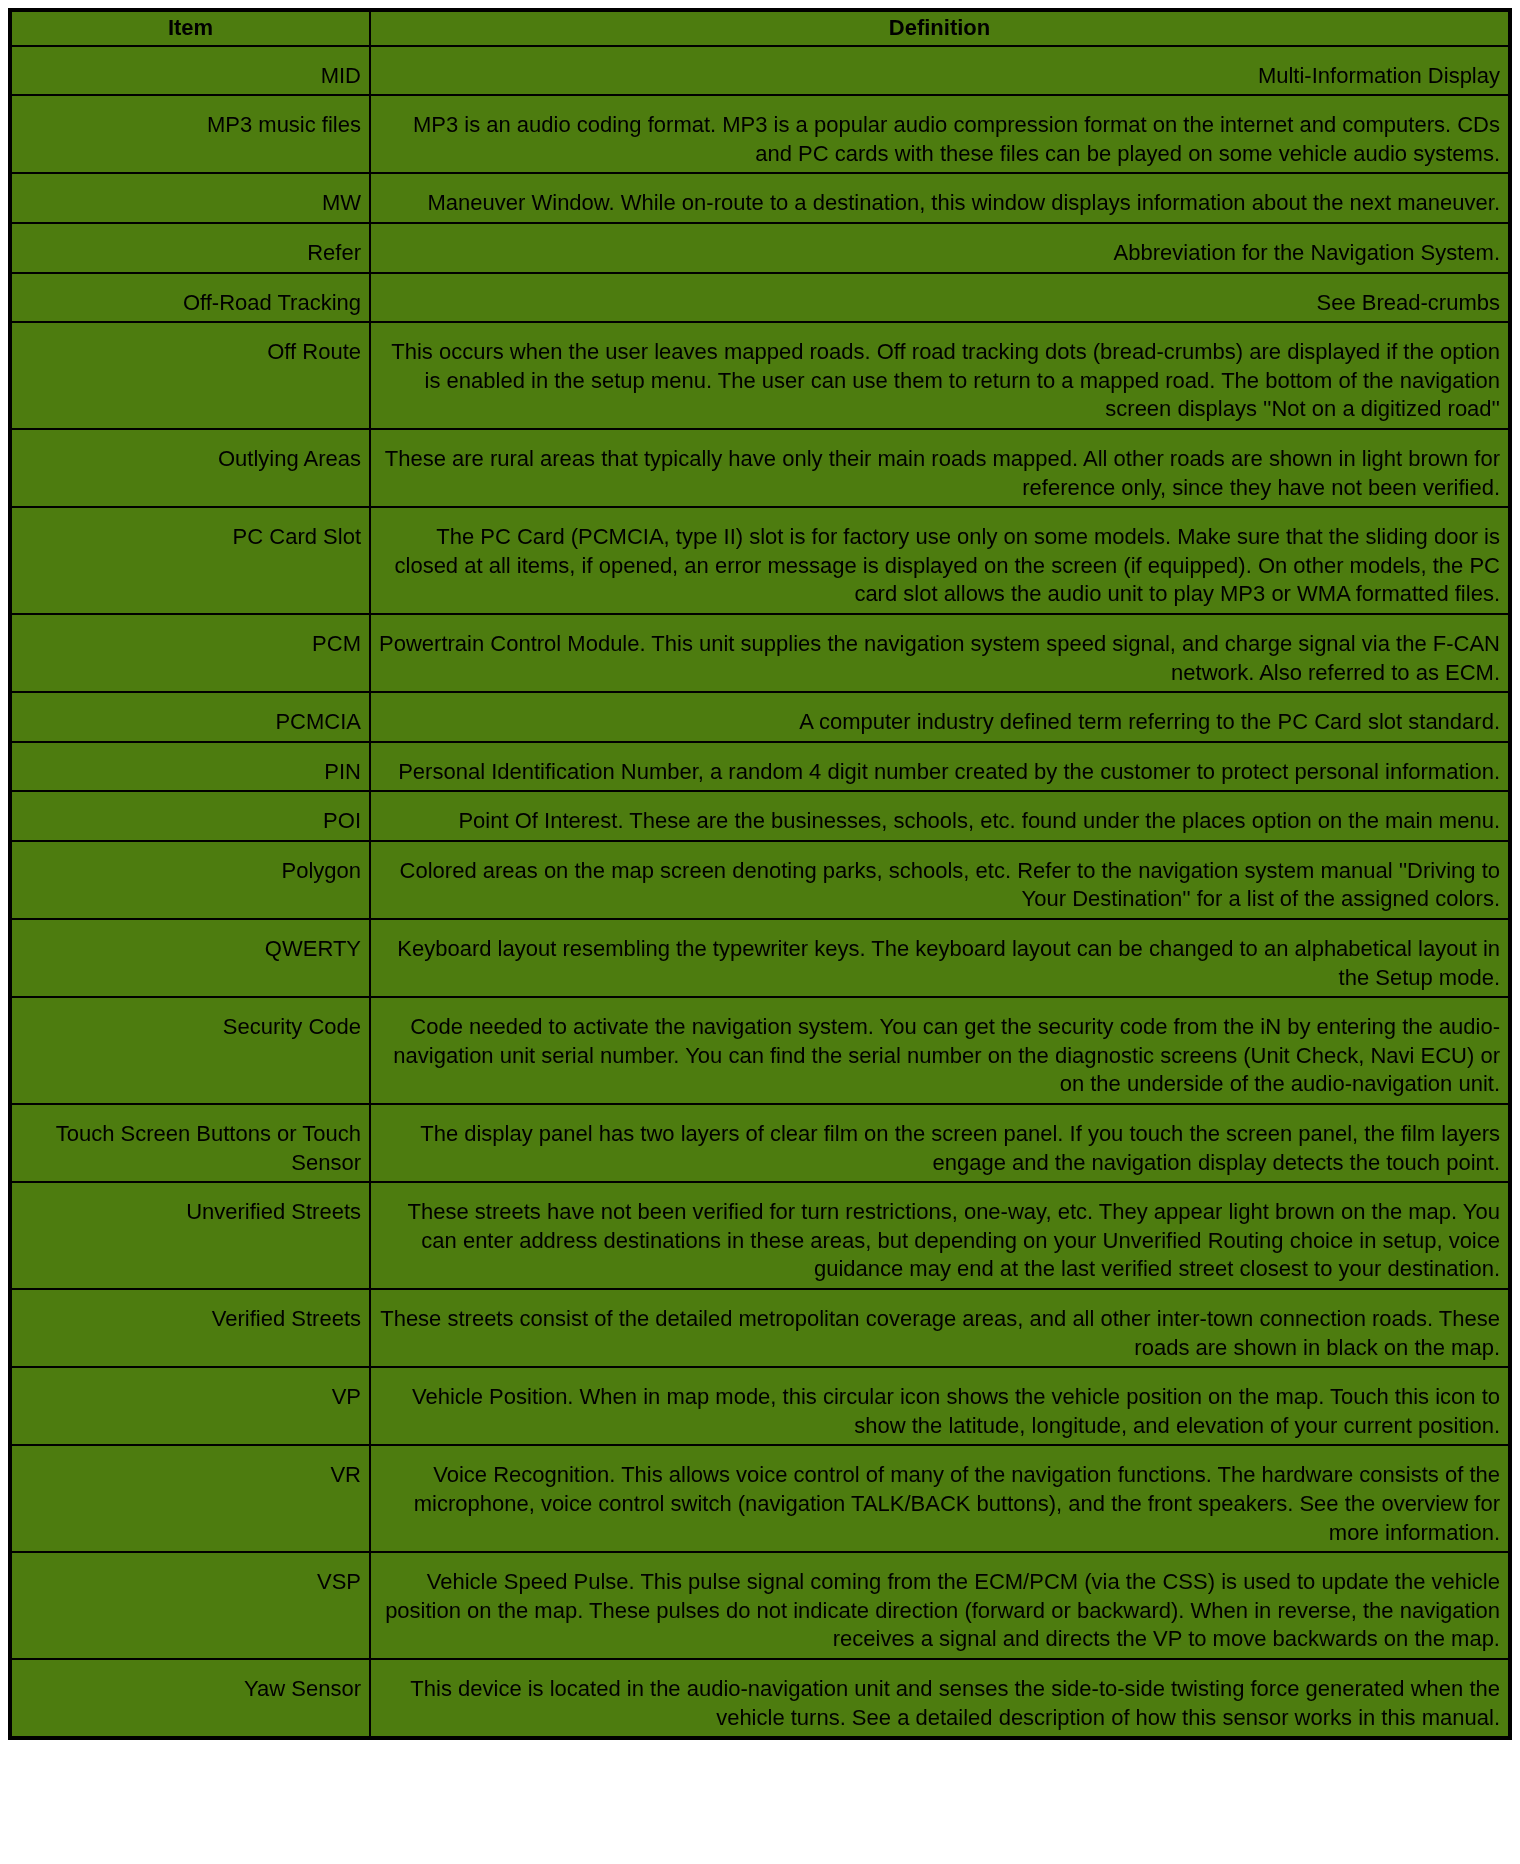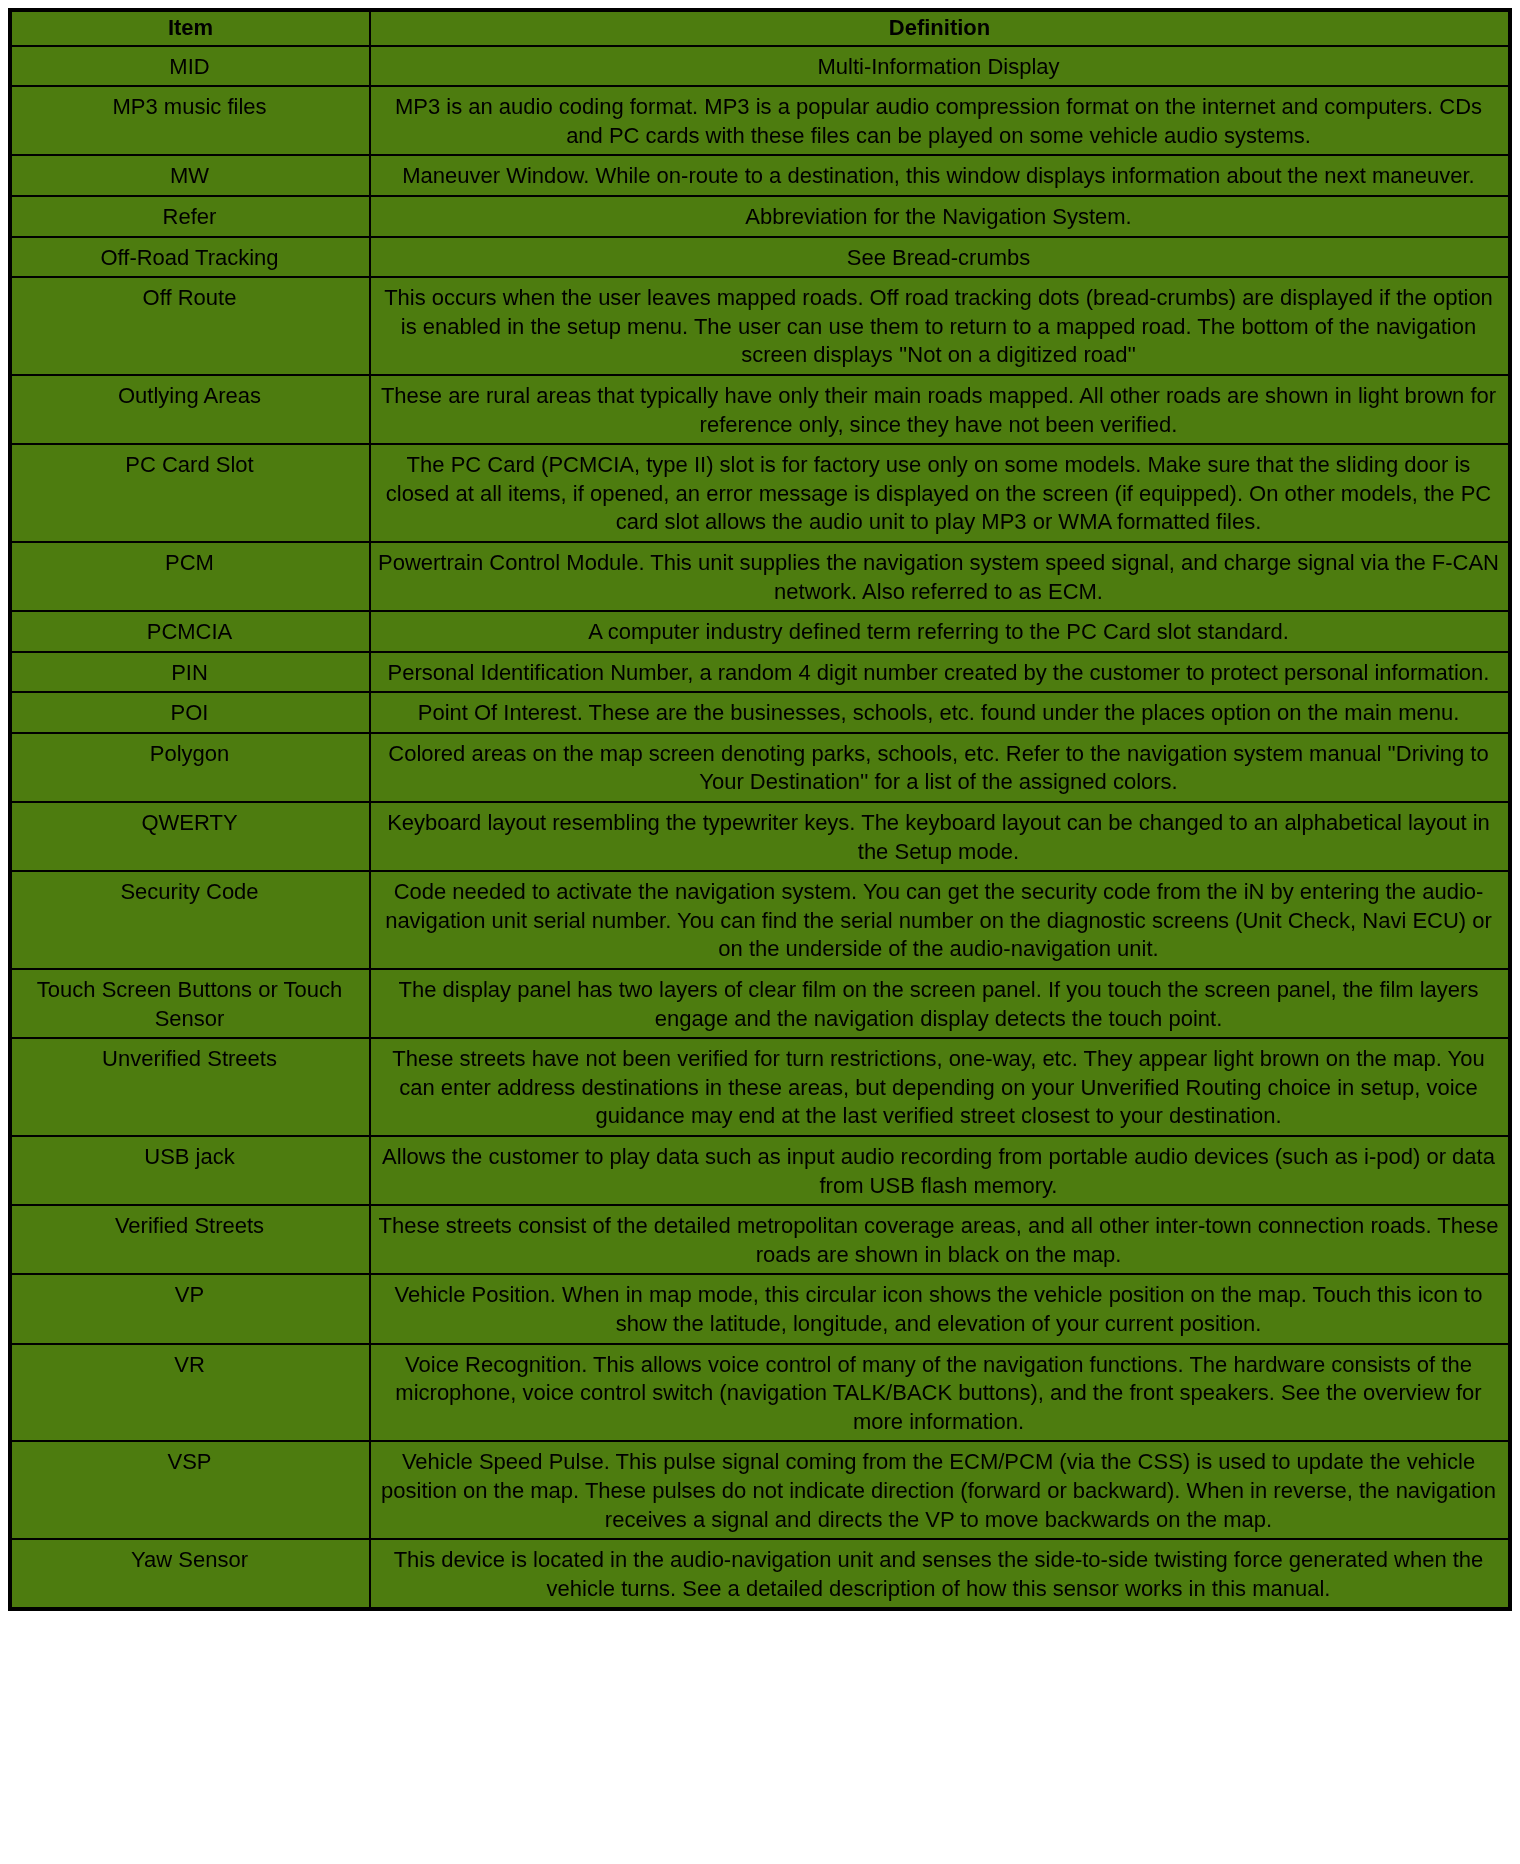--- a/index.html
+++ b/index.html
@@ -23,22 +23,22 @@
     font-size: 22px;
     line-height: 1.3;
   }
   .glossary th {
     font-weight: bold;
     text-align: center;
     padding: 2px 6px;
   }
   .glossary td {
     vertical-align: top;
-    text-align: center;
-    padding: 6px 8px 4px 6px;
+    text-align: right;
+    padding: 15px 8px 4px 6px;
     overflow-wrap: break-word;
   }
 </style>
 </head>
 <body>
 
 <table class="glossary">
   <colgroup>
     <col style="width: 360px">
     <col>
@@ -112,24 +112,20 @@
       </tr>
       <tr>
         <td class="item-cell">Touch Screen Buttons or Touch Sensor</td>
         <td class="definition-cell">The display panel has two layers of clear film on the screen panel. If you touch the screen panel, the film layers engage and the navigation display detects the touch point.</td>
       </tr>
       <tr>
         <td class="item-cell">Unverified Streets</td>
         <td class="definition-cell">These streets have not been verified for turn restrictions, one-way, etc. They appear light brown on the map. You can enter address destinations in these areas, but depending on your Unverified Routing choice in setup, voice guidance may end at the last verified street closest to your destination.</td>
       </tr>
       <tr>
-        <td class="item-cell">USB jack</td>
-        <td class="definition-cell">Allows the customer to play data such as input audio recording from portable audio devices (such as i-pod) or data from USB flash memory.</td>
-      </tr>
-      <tr>
         <td class="item-cell">Verified Streets</td>
         <td class="definition-cell">These streets consist of the detailed metropolitan coverage areas, and all other inter-town connection roads. These roads are shown in black on the map.</td>
       </tr>
       <tr>
         <td class="item-cell">VP</td>
         <td class="definition-cell">Vehicle Position. When in map mode, this circular icon shows the vehicle position on the map. Touch this icon to show the latitude, longitude, and elevation of your current position.</td>
       </tr>
       <tr>
         <td class="item-cell">VR</td>
         <td class="definition-cell">Voice Recognition. This allows voice control of many of the navigation functions. The hardware consists of the microphone, voice control switch (navigation TALK/BACK buttons), and the front speakers. See the overview for more information.</td>

